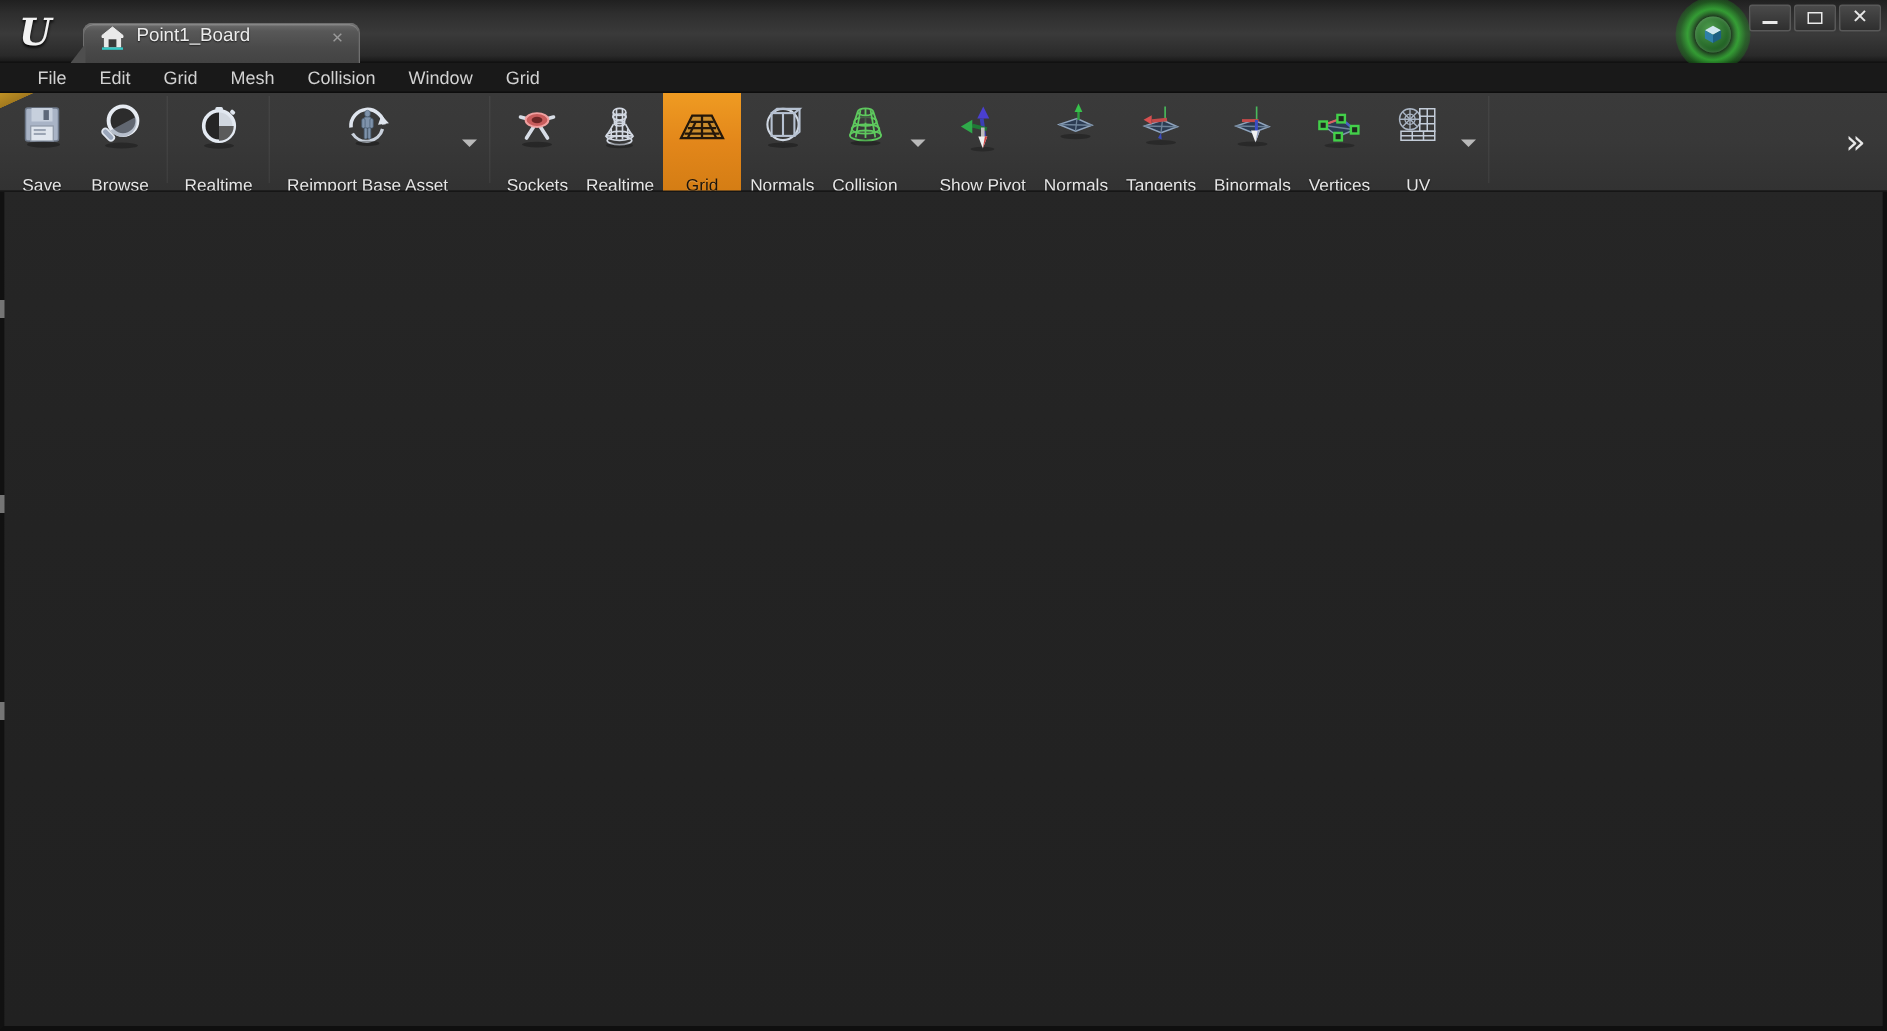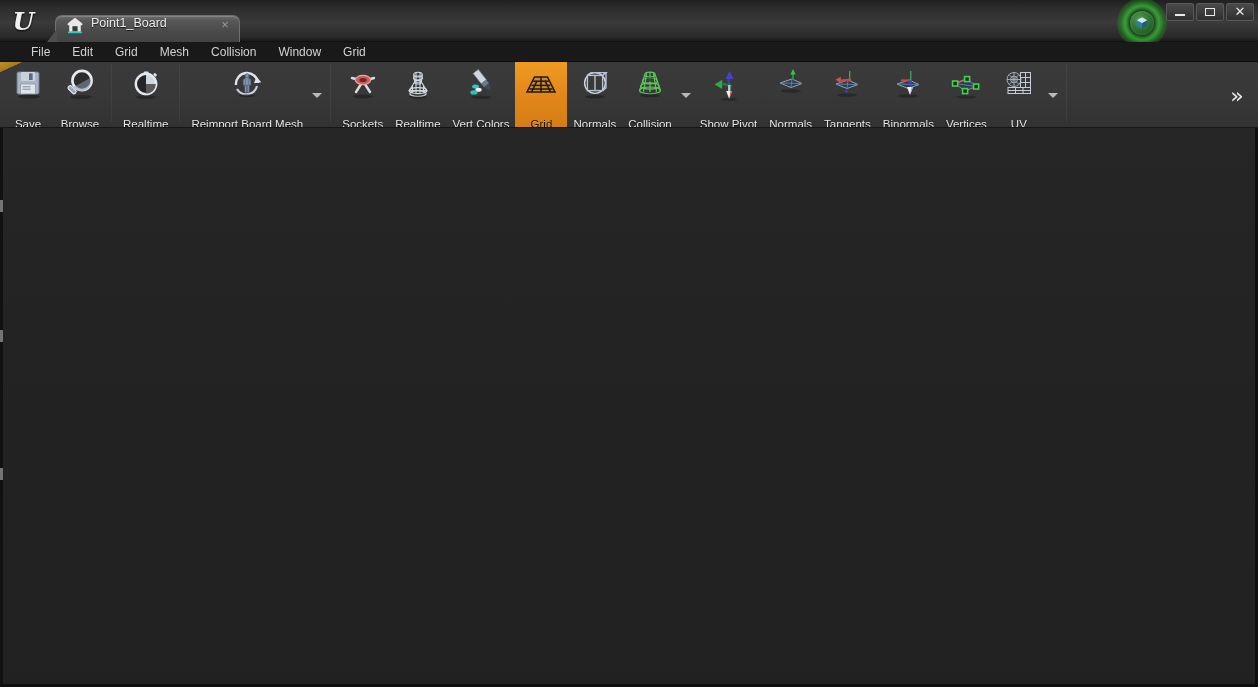--- a/index.html
+++ b/index.html
@@ -125,21 +125,21 @@
     display: flex; align-items: center; justify-content: center;
   }
 
   
   .menubar {
     position: absolute; left: 0; top: 42px;
     width: 1258px; height: 20px;
     background: #191919;
     border-bottom: 1px solid #0d0d0d;
     display: flex; align-items: center;
-    padding-left: 20px;
+    padding-left: 14px;
   }
   .menu-item {
     color: #d2d2d2;
     font-size: 12px;
     padding: 0 11px;
     height: 20px;
     line-height: 20px;
     cursor: default;
     white-space: nowrap;
   }
@@ -352,21 +352,21 @@
             <rect x="18.2" y="6.6" width="3.6" height="4.4" rx="1.6"></rect>
             <rect x="17.4" y="11" width="5.2" height="7.4" rx="1.4"></rect>
             <rect x="16.2" y="12" width="2.2" height="6.4" rx="1"></rect>
             <rect x="21.6" y="12" width="2.2" height="6.4" rx="1"></rect>
             <rect x="17.8" y="18.2" width="2" height="7.4" rx="0.9"></rect>
             <rect x="20.2" y="18.2" width="2" height="7.4" rx="0.9"></rect>
           </g>
           <ellipse cx="20" cy="28.6" rx="8" ry="1.7" fill="#000" opacity="0.32"></ellipse>
         </svg>
       </span>
-      <span class="tb-label">Reimport Board Mesh</span>
+      <span class="tb-label">Reimport Base Asset</span>
     </div>
     <div class="tb-caret">
       <span class="caret-tri"></span>
     </div>
 
     <div class="tb-sep"></div>
 
     <div class="tb-btn">
       <span class="tb-ico">
         <svg width="40" height="38" viewBox="0 0 40 38">
@@ -399,36 +399,20 @@
             <line x1="14.5" y1="19" x2="14.5" y2="25.6"></line>
             <line x1="25.5" y1="19" x2="25.5" y2="25.6"></line>
             <ellipse cx="20" cy="11" rx="4.5" ry="2"></ellipse>
           </g>
           <ellipse cx="20" cy="30" rx="9" ry="1.8" fill="#000" opacity="0.28"></ellipse>
         </svg>
       </span>
       <span class="tb-label">Realtime</span>
     </div>
 
-    <div class="tb-btn">
-      <span class="tb-ico">
-        <svg width="40" height="38" viewBox="0 0 40 38">
-          <g transform="rotate(-38 22 14)">
-            <rect x="19" y="2" width="6.4" height="13" fill="#cfd6e0" stroke="#8b93a0" stroke-width="0.7"></rect>
-            <rect x="19" y="15" width="6.4" height="4.5" fill="#6f7886"></rect>
-            <path d="M19 19.5 L25.4 19.5 L22.2 27 Z" fill="#3f4a57"></path>
-          </g>
-          <ellipse cx="14.5" cy="19.5" rx="3.4" ry="2.1" fill="#31c7c7"></ellipse>
-          <ellipse cx="17.5" cy="22.8" rx="3.2" ry="2" fill="#eef2f6"></ellipse>
-          <ellipse cx="13" cy="25.4" rx="3.6" ry="2.2" fill="#2dc0b5"></ellipse>
-          <ellipse cx="20" cy="30.2" rx="10" ry="1.8" fill="#000" opacity="0.26"></ellipse>
-        </svg>
-      </span>
-      <span class="tb-label">Vert Colors</span>
-    </div>
 
     <div class="tb-btn active">
       <span class="tb-ico">
         <svg width="40" height="38" viewBox="0 0 40 38">
           <g stroke="#23170a" stroke-width="1.5" fill="none">
             <path d="M13.5 10 L26.5 10 L34 25 L6 25 Z" fill="#c98c2c"></path>
             <line x1="16" y1="13.8" x2="10.5" y2="25"></line>
             <line x1="20" y1="10" x2="20" y2="25"></line>
             <line x1="24" y1="13.8" x2="29.5" y2="25"></line>
             <line x1="12.2" y1="14.2" x2="27.8" y2="14.2"></line>

